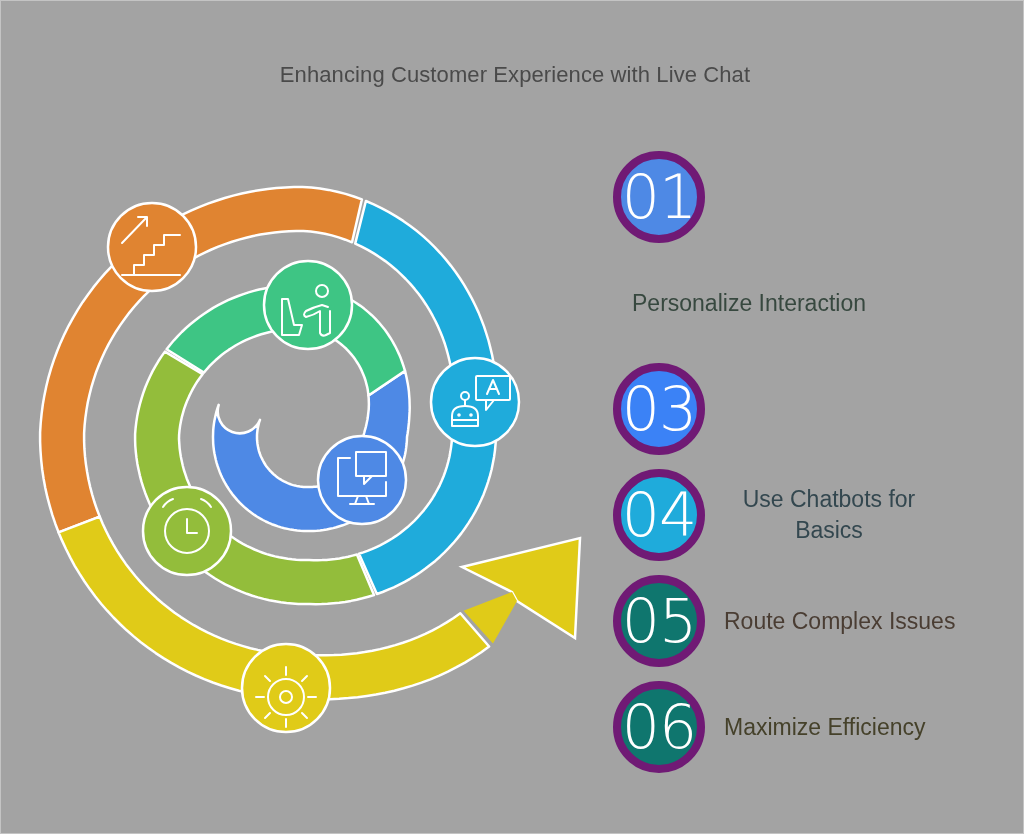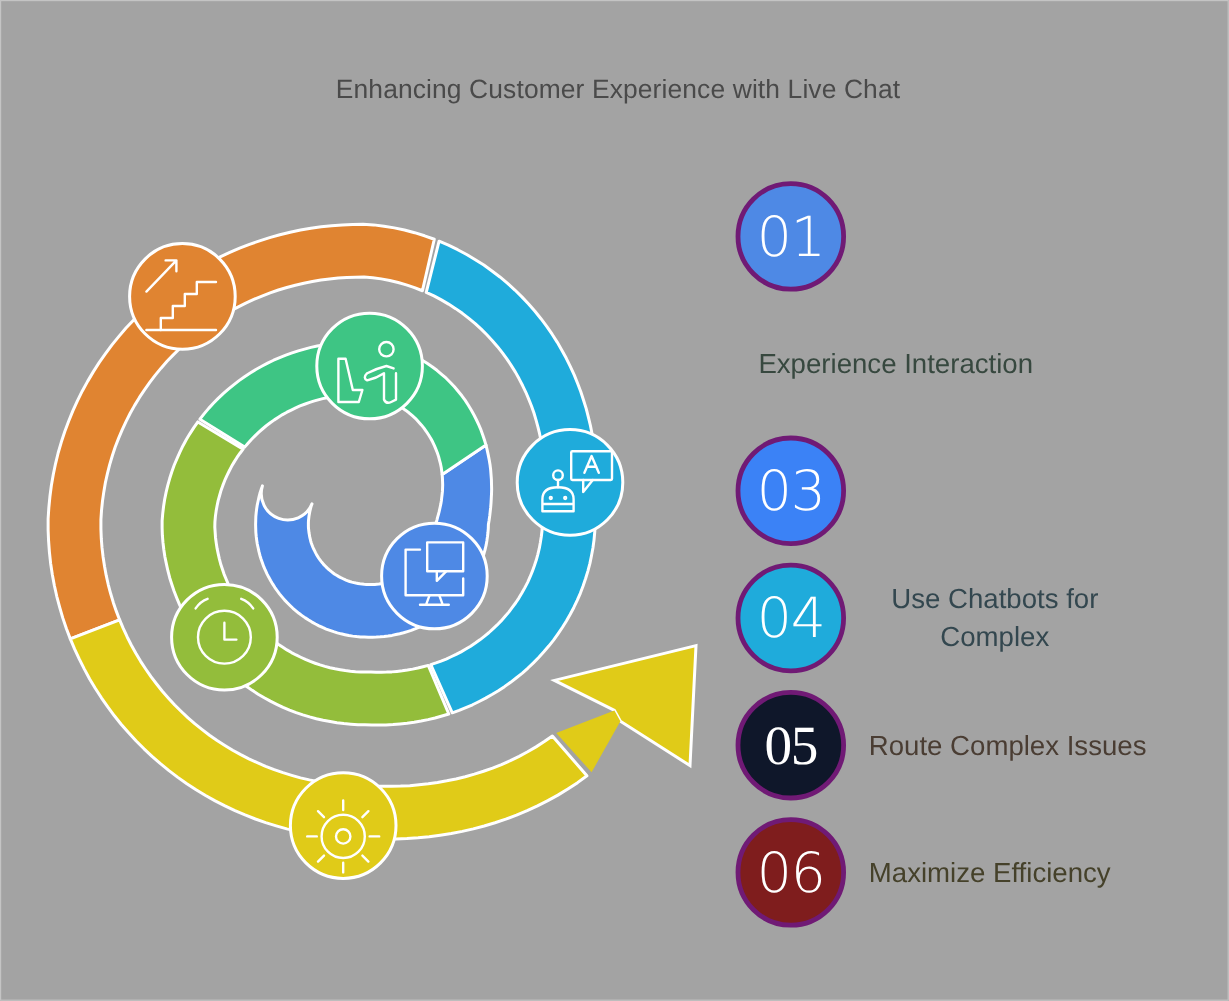--- a/index.html
+++ b/index.html
@@ -14,24 +14,24 @@
   }
   .title {
     position: absolute; left: 0; top: 62px; width: 1030px; text-align: center;
     font-size: 22px; color: #4a4a4a; letter-spacing: 0.1px;
   }
   #spiral { position: absolute; left: 0; top: 0; }
   .step {
     position: absolute; left: 613px; height: 92px; display: flex; align-items: center;
   }
   .num {
-    width: 86px; height: 86px; border-radius: 50%; border: 4px solid #701a75;
+    width: 86px; height: 86px; border-radius: 50%; border: 8px solid #701a75;
     box-sizing: border-box; width: 92px; height: 92px;
     display: flex; align-items: center; justify-content: center;
-    color: #ffffff; font-size: 46px; font-weight: 300;
+    color: #ffffff; font-size: 60px; font-weight: 300;
     font-family: "DejaVu Sans", sans-serif; letter-spacing: -1px;
   }
   .label {
     margin-left: 19px; font-size: 23px; line-height: 31px; width: 280px;
   }
 </style>
 </head>
 <body>
 
 <div class="frame"></div>
@@ -102,30 +102,30 @@
       <path d="M0,-22 V-30 M0,22 V30 M-22,0 H-30 M22,0 H30 M-16,-16 L-21,-21 M16,-16 L21,-21 M-16,16 L-21,21 M16,16 L21,21"></path>
     </g>
   </g>
 </svg>
 
 <div id="steps">
     <div class="step" style="top: 151px;">
       <div class="num" style="background: rgb(78, 137, 229);">01</div>
     </div>
     <div class="step" style="top: 257px;">
-      <div class="label" style="color: rgb(55, 72, 63);">Experience Interaction</div>
+      <div class="label" style="color: rgb(55, 72, 63);">Personalize Interaction</div>
     </div>
     <div class="step" style="top: 363px;">
       <div class="num" style="background: #3b82f6;">03</div>
     </div>
     <div class="step" style="top: 469px; text-align: center;">
       <div class="num" style="background: rgb(31, 171, 219);">04</div>
-      <div class="label" style="color: rgb(51, 71, 79); width: 210px;">Use Chatbots for Complex</div>
+      <div class="label" style="color: rgb(51, 71, 79); width: 210px;">Use Chatbots for Basics</div>
     </div>
     <div class="step" style="top: 575px;">
-      <div class="num" style="background: #0f172a; font-family: Liberation Serif, serif;">05</div>
+      <div class="num" style="background: #0f766e;">05</div>
       <div class="label" style="color: rgb(74, 61, 51);">Route Complex Issues</div>
     </div>
     <div class="step" style="top: 681px;">
-      <div class="num" style="background: #7f1d1d;">06</div>
+      <div class="num" style="background: #0f766e;">06</div>
       <div class="label" style="color: rgb(69, 65, 42);">Maximize Efficiency</div>
     </div>
   </div>
 
 </body></html>

